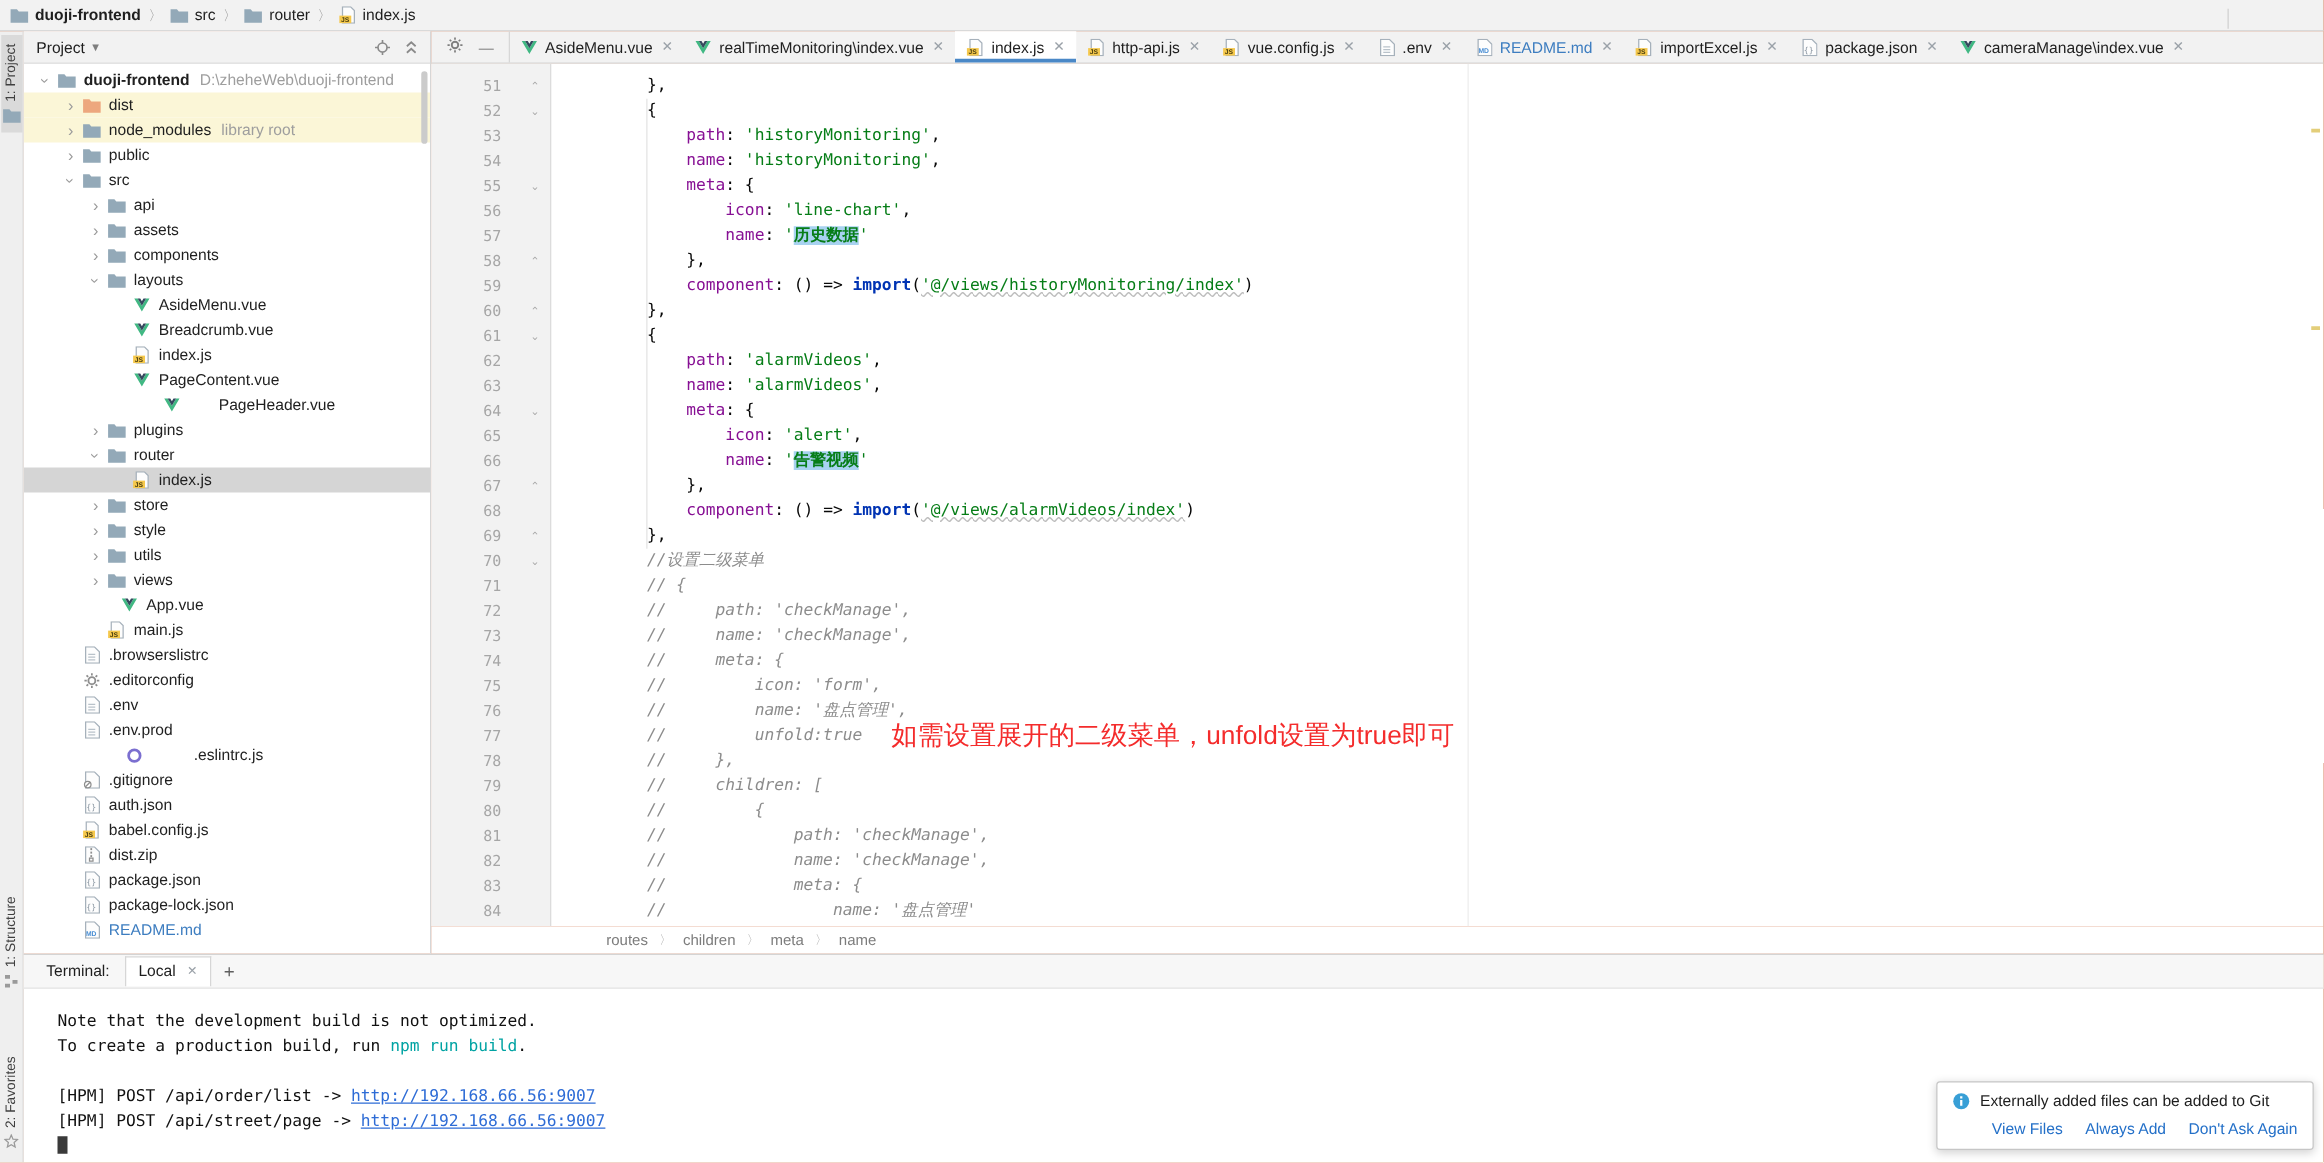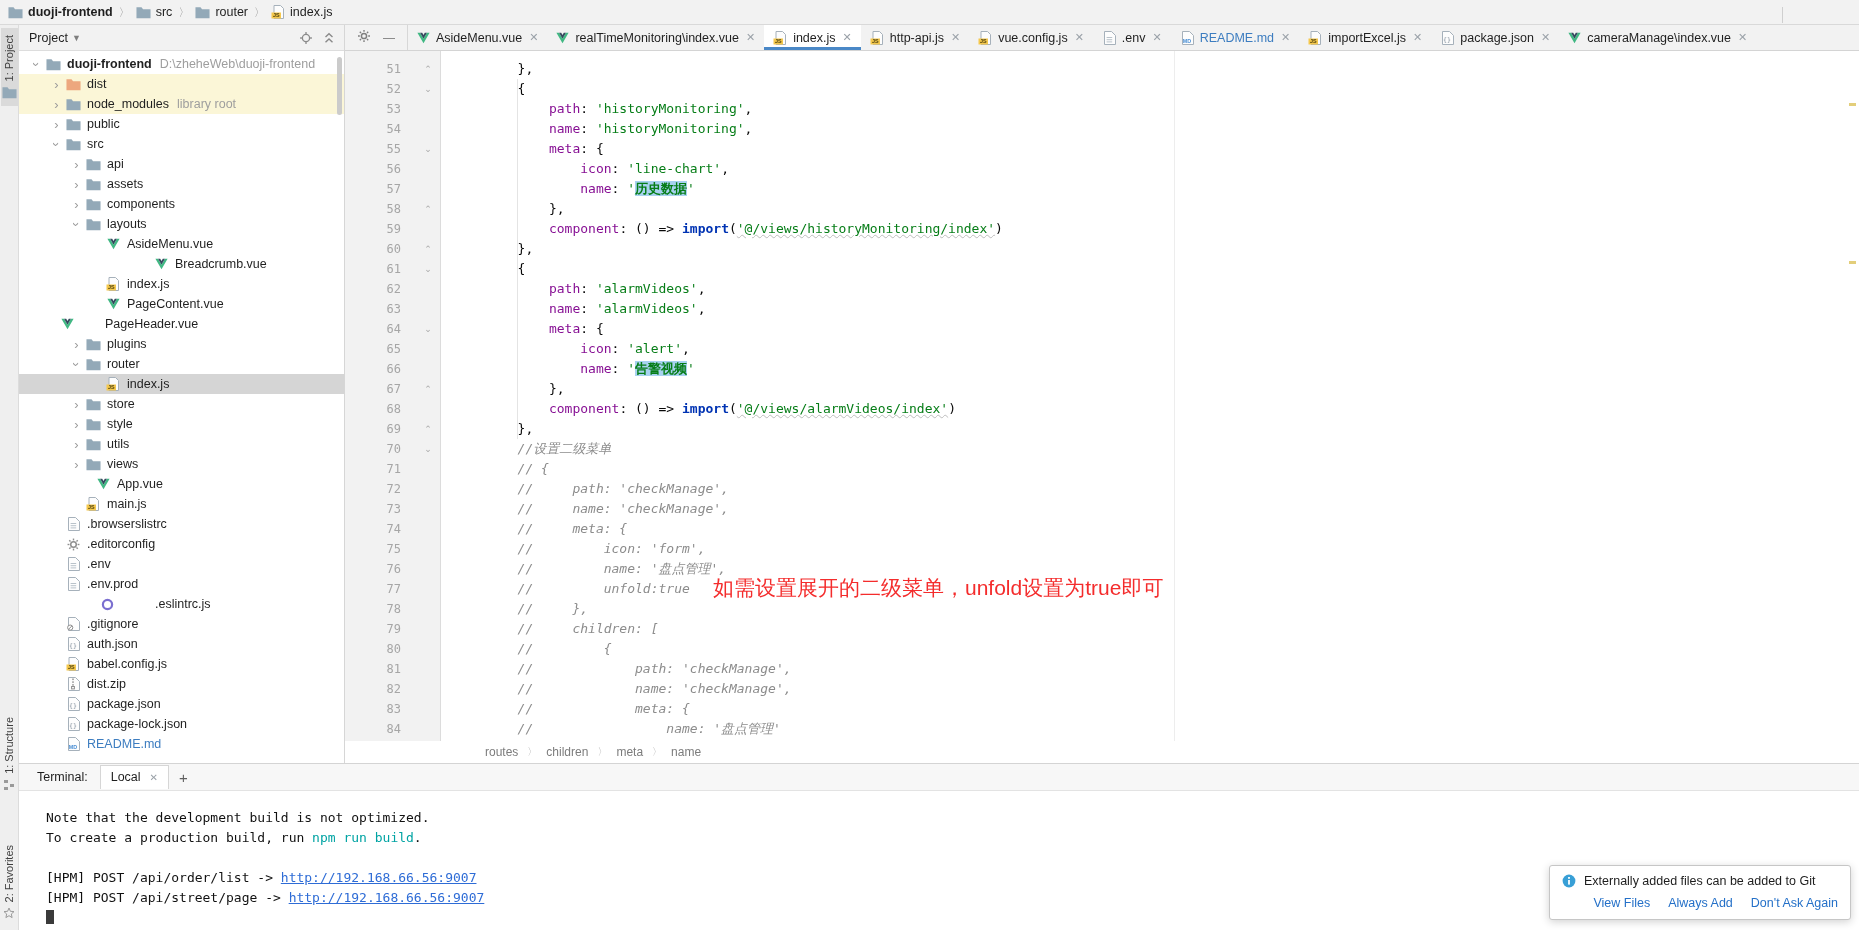--- a/index.html
+++ b/index.html
@@ -367,21 +367,21 @@
         <div class="trow" style="padding-left: 70px;">
           <span class="chev"></span>
           <span class="icon ticon">
             <svg width="13" height="12" viewBox="0 0 16 14">
               <path d="M.5 .5 8 13.5 15.5 .5h-3.3L8 7.8 3.8 .5z" fill="#41B883"></path>
               <path d="M3.8 .5 8 7.8 12.2 .5H9.6L8 3.4 6.4 .5z" fill="#35495E"></path>
             </svg>
           </span>
           <span class="tlabel">AsideMenu.vue</span>
         </div>
-        <div class="trow" style="padding-left: 70px; margin-left: 48px;">
+        <div class="trow" style="padding-left: 70px;">
           <span class="chev"></span>
           <span class="icon ticon">
             <svg width="13" height="12" viewBox="0 0 16 14">
               <path d="M.5 .5 8 13.5 15.5 .5h-3.3L8 7.8 3.8 .5z" fill="#41B883"></path>
               <path d="M3.8 .5 8 7.8 12.2 .5H9.6L8 3.4 6.4 .5z" fill="#35495E"></path>
             </svg>
           </span>
           <span class="tlabel">Breadcrumb.vue</span>
         </div>
         <div class="trow" style="padding-left: 70px;">
@@ -398,21 +398,21 @@
         <div class="trow" style="padding-left: 70px;">
           <span class="chev"></span>
           <span class="icon ticon">
             <svg width="13" height="12" viewBox="0 0 16 14">
               <path d="M.5 .5 8 13.5 15.5 .5h-3.3L8 7.8 3.8 .5z" fill="#41B883"></path>
               <path d="M3.8 .5 8 7.8 12.2 .5H9.6L8 3.4 6.4 .5z" fill="#35495E"></path>
             </svg>
           </span>
           <span class="tlabel">PageContent.vue</span>
         </div>
-        <div class="trow" style=" gap: 24px;">
+        <div class="trow" style="padding-left: 70px; gap: 24px;">
           <span class="chev"></span>
           <span class="icon ticon">
             <svg width="13" height="12" viewBox="0 0 16 14">
               <path d="M.5 .5 8 13.5 15.5 .5h-3.3L8 7.8 3.8 .5z" fill="#41B883"></path>
               <path d="M3.8 .5 8 7.8 12.2 .5H9.6L8 3.4 6.4 .5z" fill="#35495E"></path>
             </svg>
           </span>
           <span class="tlabel">PageHeader.vue</span>
         </div>
         <div class="trow" style="padding-left: 50px;">

